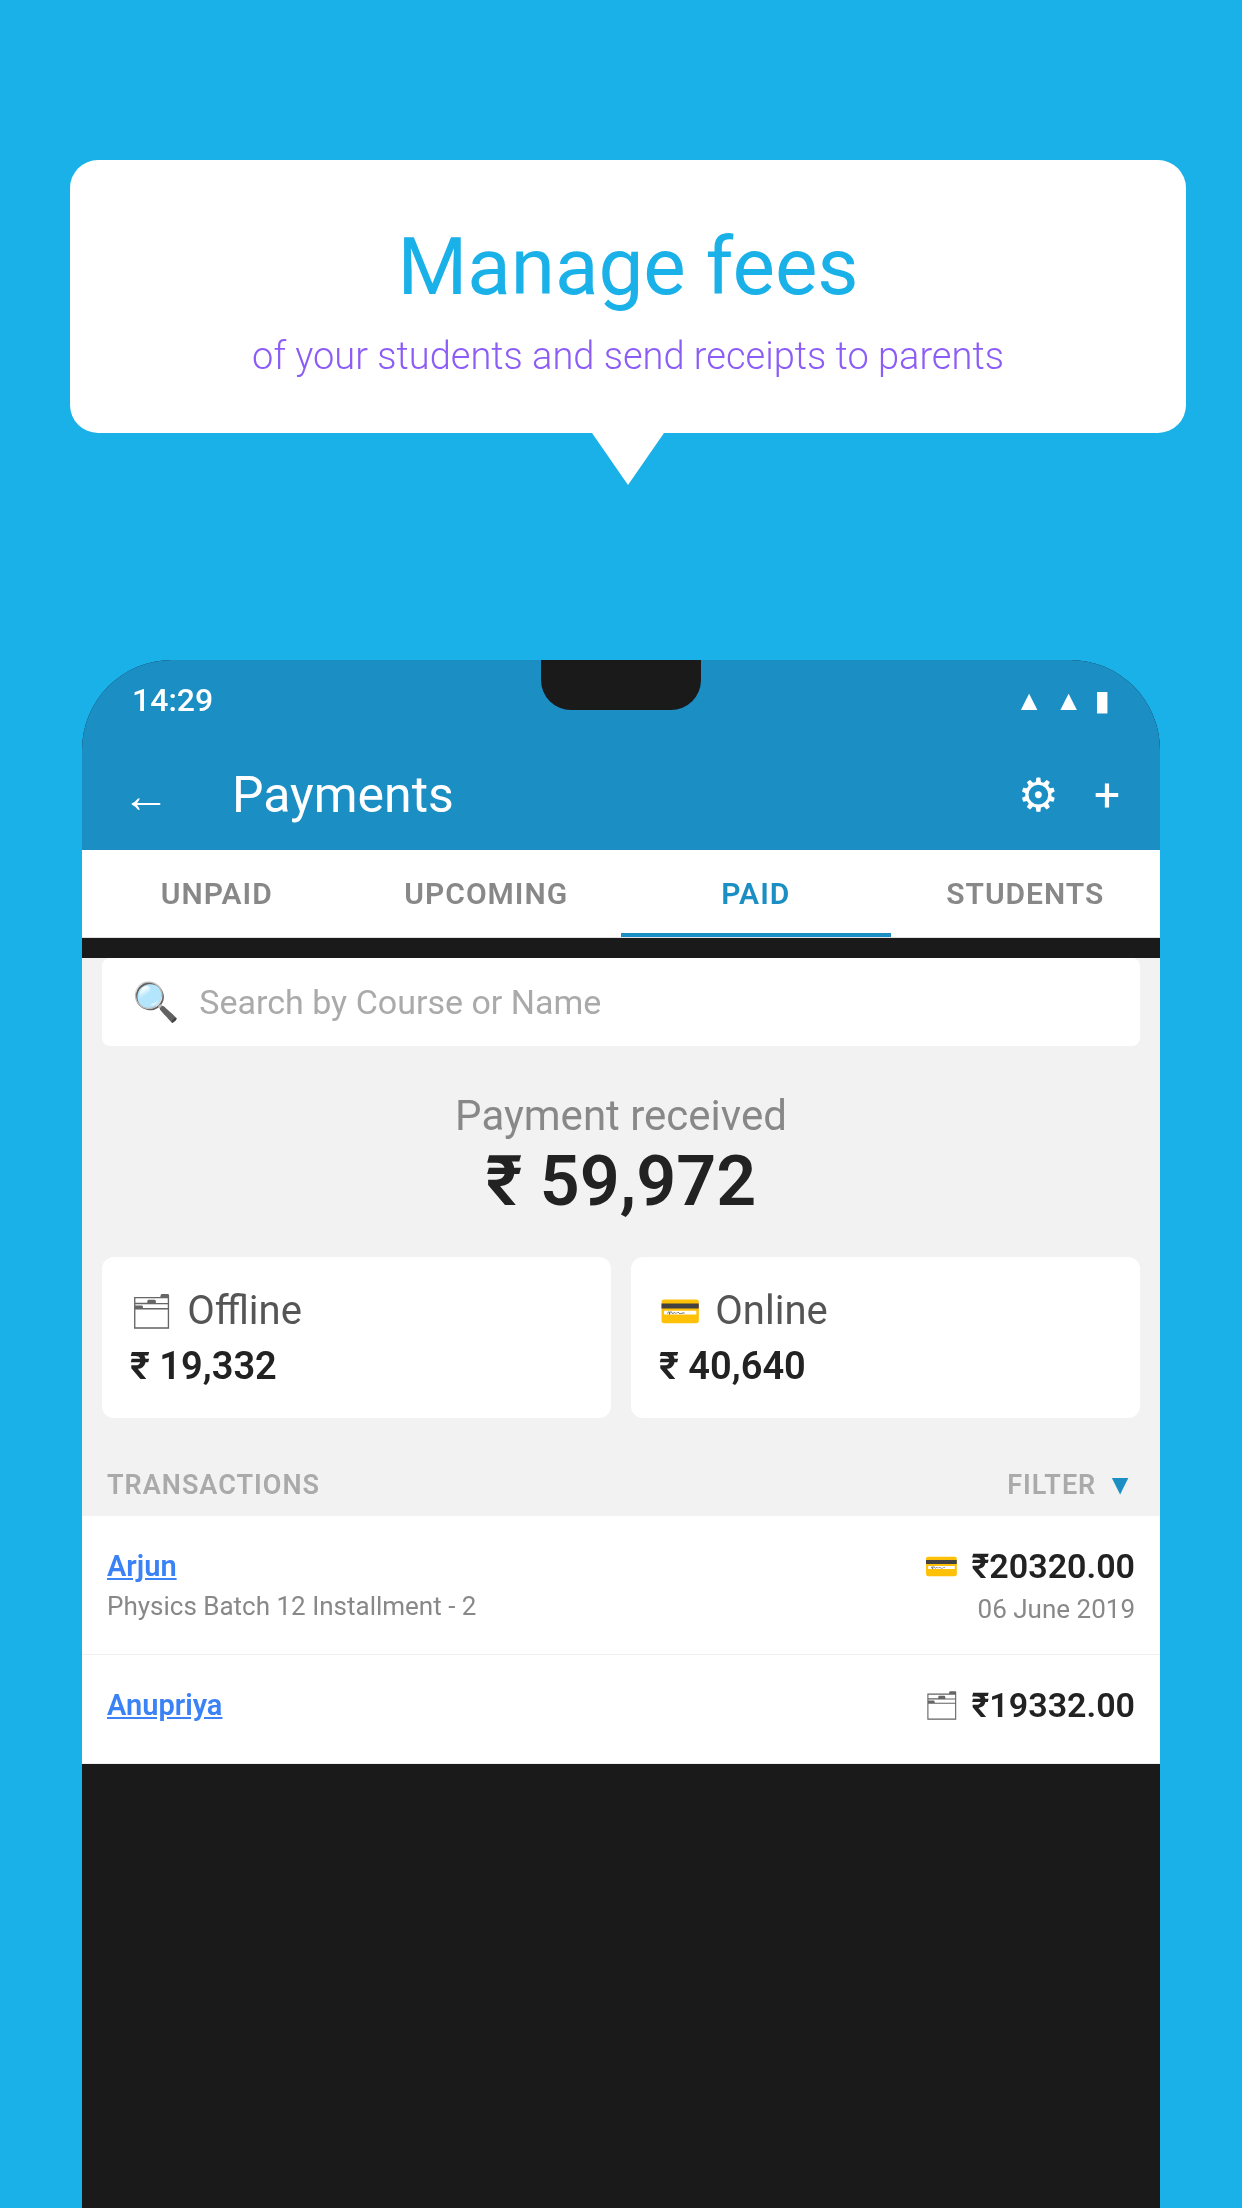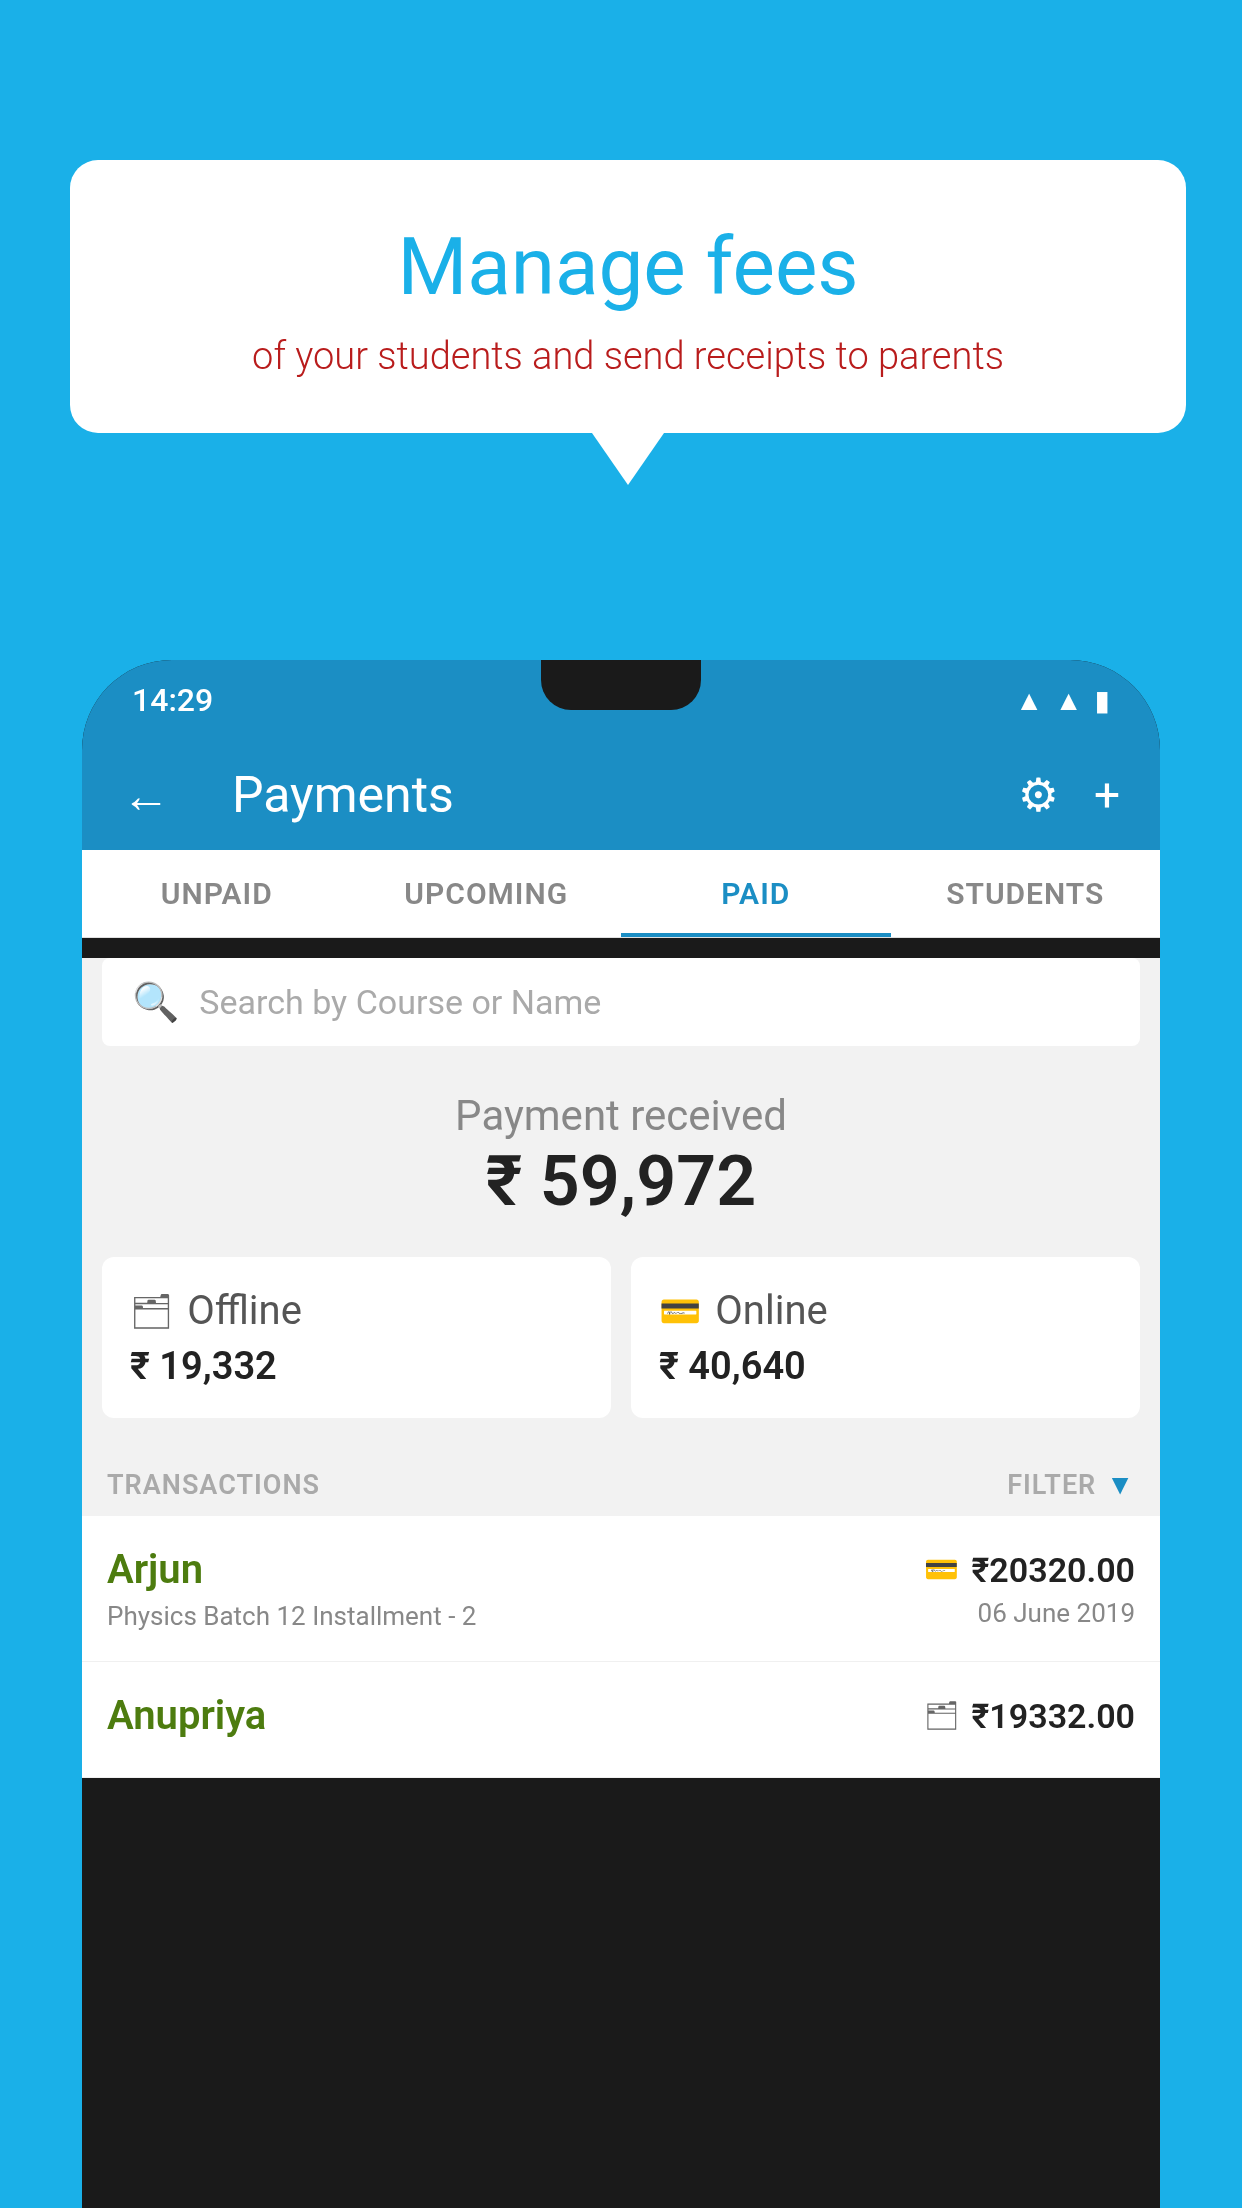--- a/index.html
+++ b/index.html
@@ -35,21 +35,21 @@
     }
 
     .speech-bubble h1 {
       font-size: 80px;
       color: #1ab0e8;
       font-weight: 400;
       margin-bottom: 20px;
     }
     .speech-bubble p {
       font-size: 38px;
-      color: #b91c1c;
+      color: #8b5cf6;
       font-weight: 300;
     }
 
     
     .phone-frame {
       position: absolute;
       top: 660px;
       left: 82px;
       right: 82px;
       bottom: 0;
@@ -263,24 +263,25 @@
     
     .transaction-row {
       background: white;
       padding: 30px 25px;
       border-bottom: 1px solid #f0f0f0;
       display: flex;
       align-items: center;
       justify-content: space-between;
     }
     .transaction-left .student-name {
-      font-size: 40px;
-      font-weight: 600;
-      color: #4d7c0f;
+      font-size: 29px;
+      font-weight: 600;
+      color: #3b82f6;
       margin-bottom: 8px;
+      text-decoration: underline;
     }
     .transaction-left .course-detail {
       font-size: 26px;
       color: #888;
     }
     .transaction-right {
       text-align: right;
     }
     .transaction-right .amount-row {
       display: flex;

